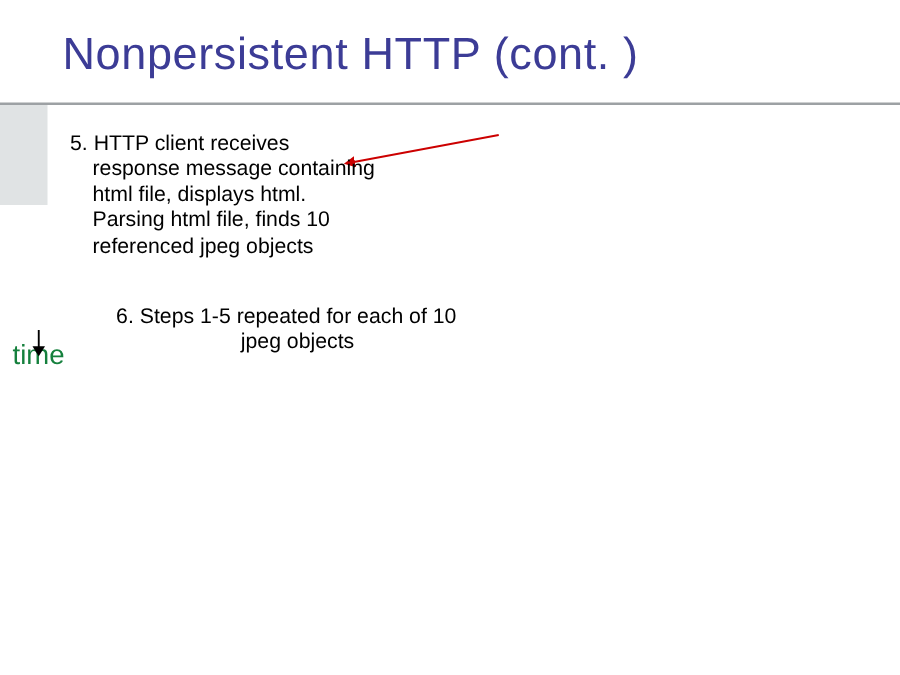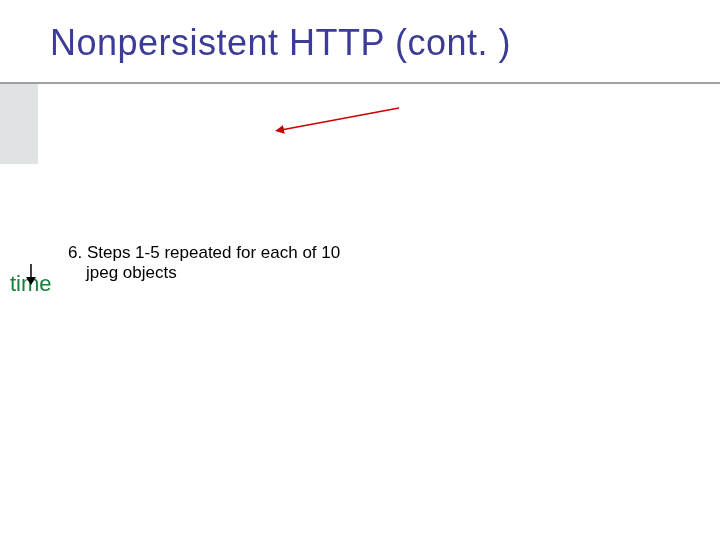--- a/index.html
+++ b/index.html
@@ -66,23 +66,24 @@
     left: 406px;
     top: 99px;
     width: 260px;
   }
   .step4 .hang {
     display: block;
     padding-left: 18px;
     text-indent: -18px;
   }
   .step6 {
-    left: 68px;
+    left: 84px;
     top: 243px;
     width: 290px;
+    text-align: center;
   }
   .step6 .hang {
     display: block;
     padding-left: 18px;
     text-indent: -18px;
   }
   .time-label {
     position: absolute;
     left: 10px;
     top: 239px;
@@ -113,20 +114,23 @@
 
   <svg class="red-arrow" width="130" height="30">
     <defs>
       <marker id="rah" markerWidth="10" markerHeight="10" refX="2" refY="3" orient="auto">
         <path d="M0,0 L6,3 L0,6 Z" fill="#cc0000"></path>
       </marker>
     </defs>
     <line x1="124" y1="2" x2="6" y2="24" stroke="#cc0000" stroke-width="1.5" marker-end="url(#rah)"></line>
   </svg>
 
+  <div class="step step5">
+    <span class="hang"><span class="step-num">5.</span> <span>HTTP client receives response message containing html file, displays html.  Parsing html file, finds 10 referenced jpeg  objects</span></span>
+  </div>
 
 
   <div class="time-label">time</div>
   <svg class="time-arrow" width="14" height="22">
     <line x1="7" y1="0" x2="7" y2="15" stroke="#000" stroke-width="1.5"></line>
     <path d="M2,13 L7,21 L12,13 Z" fill="#000"></path>
   </svg>
 
   <div class="step step6">
     <span class="hang"><span class="step-num">6.</span> <span>Steps 1-5 repeated for each of 10 jpeg objects</span></span>

